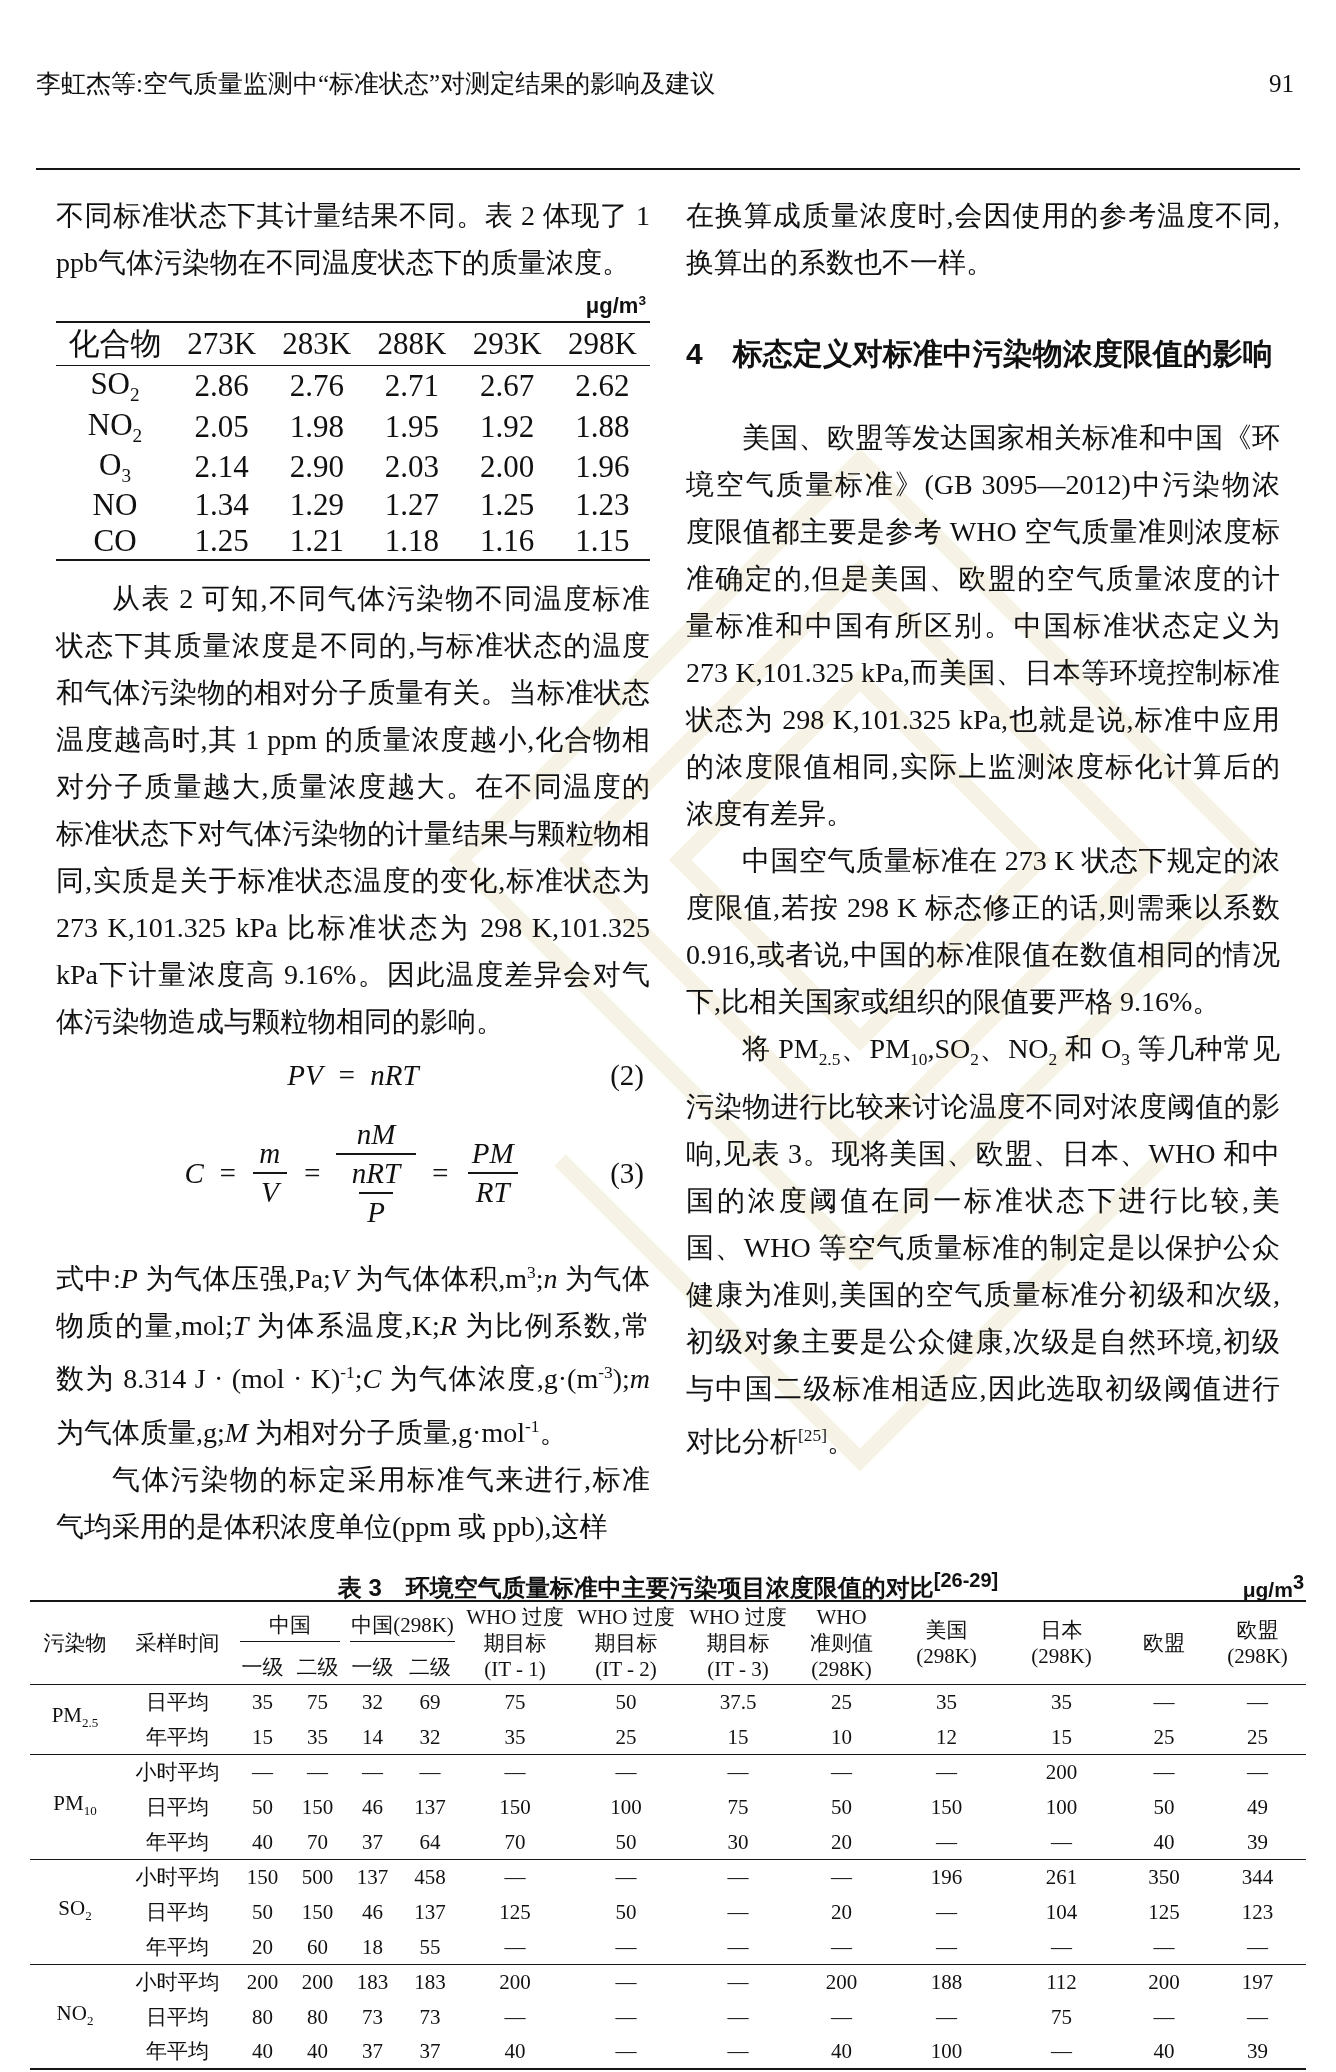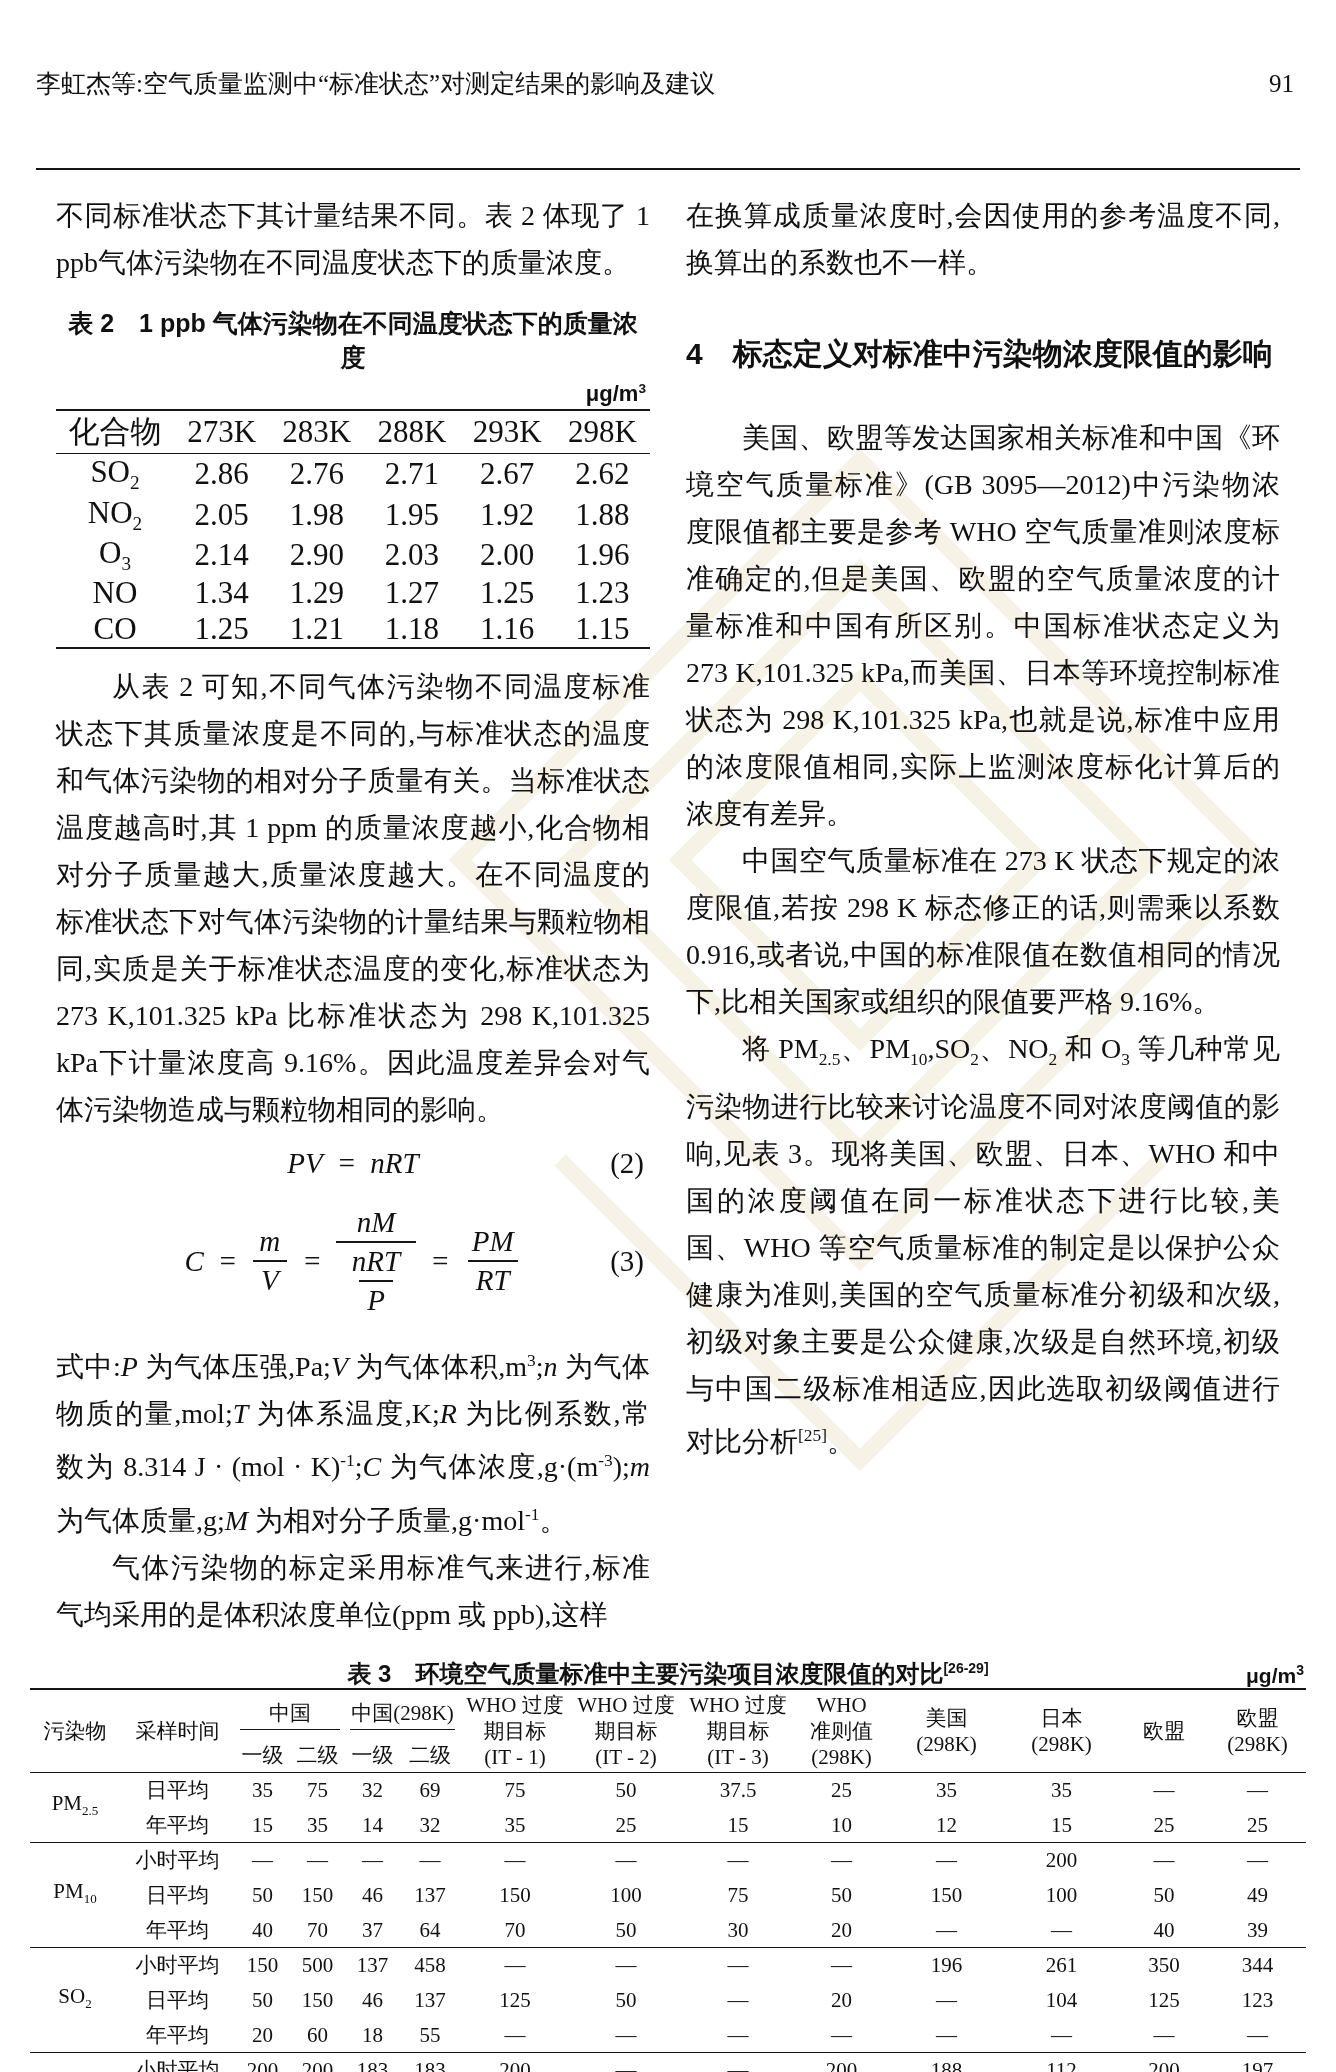--- a/index.html
+++ b/index.html
@@ -73,21 +73,21 @@
     font-family:"Liberation Sans","DejaVu Sans",sans-serif;
     font-weight:700; font-size:30px; line-height:52px;
     text-align:justify;
   }
   .sec-head .no { margin-right:30px; }
 
   
   .t3-block { margin:14px 30px 0; position:relative; }
   .t3-capline { position:relative; text-align:center; height:36px;
     font-family:"Liberation Sans","DejaVu Sans",sans-serif; font-weight:700; font-size:24px; line-height:32px; }
-  .t3-capline sup { font-size:14px; }
+  .t3-capline sup { font-size:20px; }
   .t3-unit { position:absolute; right:2px; top:2px; font-weight:700; font-size:21px; }
   table.t3 {
     width:100%; border-collapse:collapse; table-layout:fixed;
     border-top:2.5px solid #161616; border-bottom:2.5px solid #161616;
     font-size:21px;
   }
   table.t3 th { font-weight:400; text-align:center; vertical-align:middle; line-height:26px; padding:2px 0; }
   table.t3 th.bb { border-bottom:1.5px solid #161616; }
   table.t3 th.grp { vertical-align:top; padding-top:10px; }
   table.t3 th.grp .u { display:block; margin:0 5px; padding-bottom:3px; border-bottom:1.5px solid #161616; }
@@ -116,21 +116,20 @@
     <div class="page-header">
       <span>李虹杰等:空气质量监测中“标准状态”对测定结果的影响及建议</span>
       <span class="page-no">91</span>
     </div>
 
     <div class="cols">
 
       <div class="col">
         <p class="body-par">不同标准状态下其计量结果不同。表 2 体现了 1 ppb气体污染物在不同温度状态下的质量浓度。</p>
 
-        <div class="t2-caption">表 2　1 ppb 气体污染物在不同温度状态下的质量浓度</div>
         <div class="t2-unit">μg/m<sup>3</sup></div>
 
         <table class="t2">
           <thead>
             <tr id="t2-head-row">
                 <th class="c0">化合物</th>
                 <th>273K</th>
                 <th>283K</th>
                 <th>288K</th>
                 <th>293K</th>

